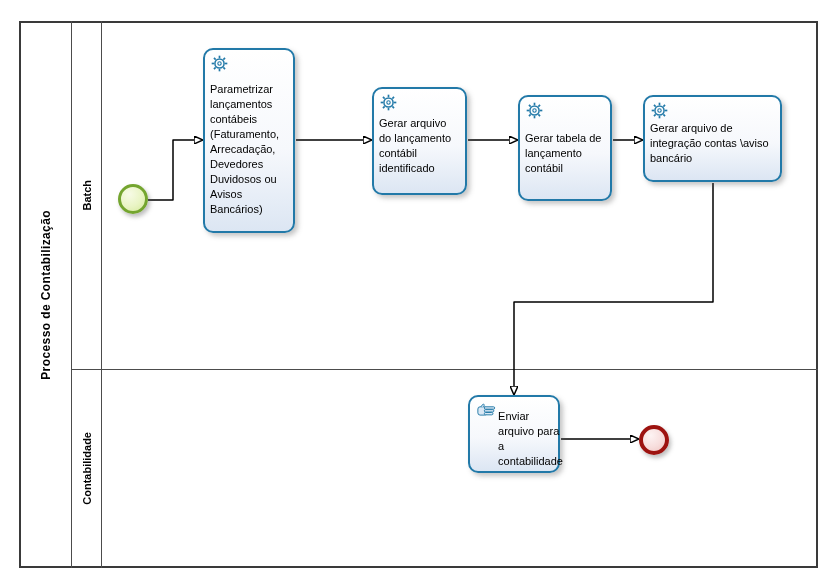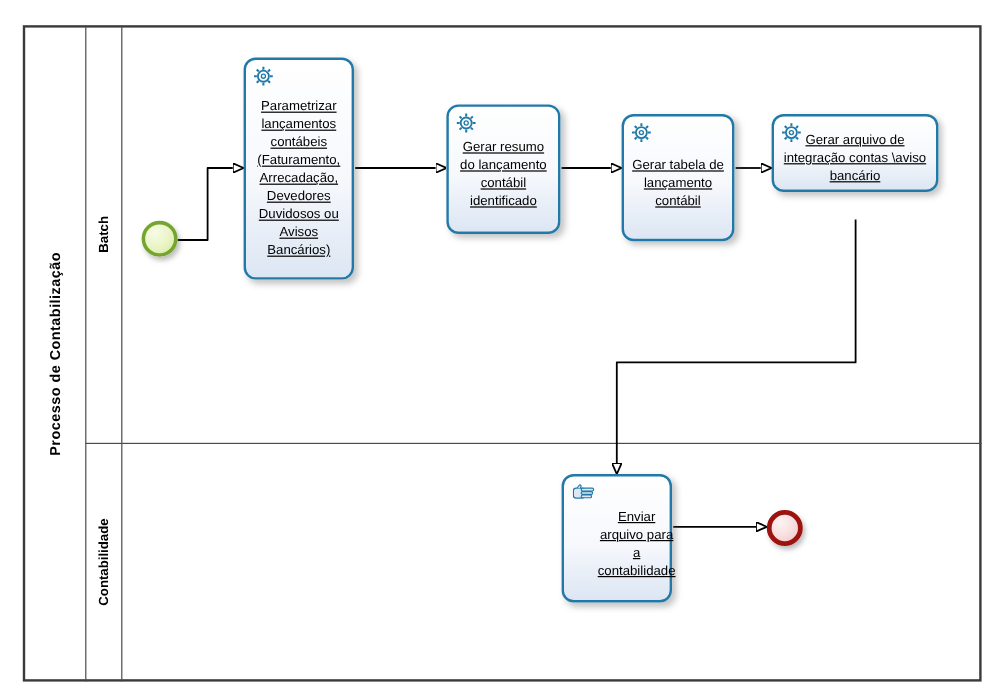--- a/index.html
+++ b/index.html
@@ -20,30 +20,30 @@
   .pool-title-box .vlabel{font-size:12px;letter-spacing:.4px;}
   .lane-batch-box{left:72px;top:21px;width:29px;height:348px;}
   .lane-contab-box{left:72px;top:369px;width:29px;height:199px;}
   .lane-label{font-size:11px;}
 
   
   .task{position:absolute;box-sizing:border-box;border:2px solid var(--task-border,#2279a8);
     border-radius:10px;
     background:linear-gradient(to bottom,#ffffff 0%,#f6f8fc 55%,var(--task-fill-bottom,#dce6f3) 100%);
     box-shadow:3px 3px 5px rgba(90,90,90,.35);
-    display:flex;align-items:center;justify-content:center;text-align:center;
-    font-size:11px;line-height:15px;color:#000;padding:16px 5px 6px;text-decoration:underline;}
+    display:flex;align-items:center;justify-content:center;text-align:left;
+    font-size:11px;line-height:15px;color:#000;padding:16px 5px 6px;}
   .task .task-label{display:block;}
   .task-icon{position:absolute;top:5px;left:6px;width:17px;height:17px;color:var(--task-border,#2279a8);}
   .task-icon svg{display:block;width:100%;height:100%;}
   #task-1{left:203px;top:48px;width:92px;height:185px;padding:26px 5px 8px;}
   #task-2{left:372px;top:87px;width:95px;height:108px;}
   #task-3{left:518px;top:95px;width:94px;height:106px;}
-  #task-4{left:643px;top:95px;width:139px;height:65px;}
-  #task-5{left:468px;top:395px;width:92px;height:107px;padding-left:38px;}
+  #task-4{left:643px;top:95px;width:139px;height:87px;}
+  #task-5{left:468px;top:395px;width:92px;height:78px;padding-left:38px;}
   .hand-icon{width:19px;height:14px;top:6px;left:7px;}
 
   
   .event{position:absolute;border-radius:50%;box-sizing:border-box;box-shadow:2px 3px 4px rgba(90,90,90,.4);}
   .start-event{left:118px;top:184px;width:30px;height:30px;
     border:3px solid var(--start-border,#74a52f);
     background:radial-gradient(circle at 35% 30%,#f7fbe6 0%,#e9f4c4 55%,var(--start-fill,#d5e99c) 100%);}
   .end-event{left:639px;top:425px;width:30px;height:30px;
     border:4px solid var(--end-border,#9d1310);
     background:radial-gradient(circle at 35% 30%,#fdf3f3 0%,#f7dedd 55%,var(--end-fill,#efc4c1) 100%);}
@@ -123,21 +123,21 @@
             <line x1="10" y1="16.4" x2="10" y2="19.2"></line>
             <line x1="5.47" y1="14.53" x2="3.49" y2="16.51"></line>
             <line x1="3.6" y1="10" x2="0.8" y2="10"></line>
             <line x1="5.47" y1="5.47" x2="3.49" y2="3.49"></line>
             <line x1="10" y1="3.6" x2="10" y2="0.8"></line>
             <line x1="14.53" y1="5.47" x2="16.51" y2="3.49"></line>
           </g>
         </g>
       </svg>
     </span>
-    <span class="task-label">Gerar resumo do lançamento contábil identificado</span>
+    <span class="task-label">Gerar arquivo do lançamento contábil identificado</span>
   </div>
 
   <div class="task" id="task-3">
     <span class="task-icon">
       <svg viewBox="0 0 20 20">
         <g stroke="currentColor" fill="none">
           <circle cx="10" cy="10" r="5.4" stroke-width="1.8"></circle>
           <circle cx="10" cy="10" r="2" stroke-width="1.3"></circle>
           <g stroke-width="2">
             <line x1="16.4" y1="10" x2="19.2" y2="10"></line>

